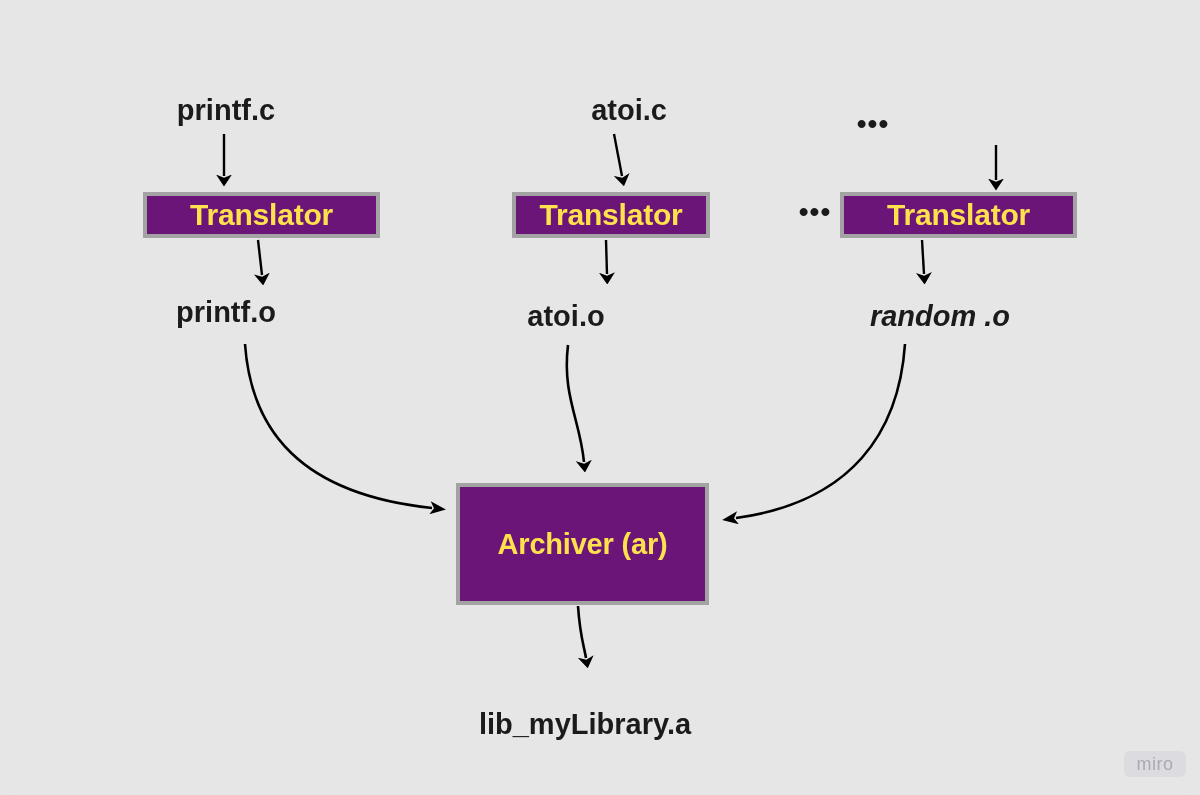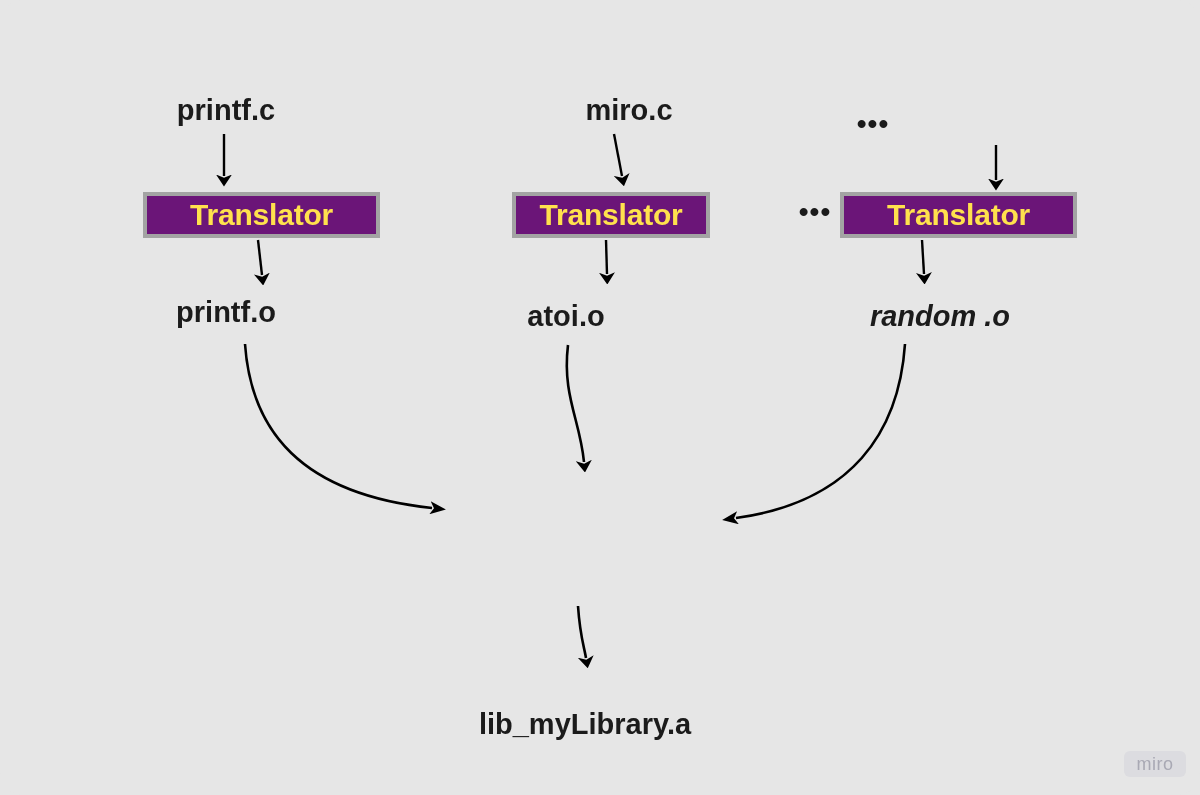--- a/index.html
+++ b/index.html
@@ -130,21 +130,21 @@
       <path d="M905,344 C899,432 852,502 736,518" stroke="#000" stroke-width="2.6" fill="none" marker-end="url(#head-wide)"></path>
     </g>
 
     <g>
       <path d="M578,606 C580,636 584,646 586,658" stroke="#000" stroke-width="2.6" fill="none" marker-end="url(#head-slim)"></path>
     </g>
   </svg>
 
   <div class="file-label" style="left:226px; top:94px;">printf.c</div>
 
-  <div class="file-label" style="left:629px; top:94px;">miro.c</div>
+  <div class="file-label" style="left:629px; top:94px;">atoi.c</div>
 
 
   <div class="ellipsis" style="left:873px; top:110px;">•••</div>
 
   <div class="ellipsis" style="left:815px; top:198px;">•••</div>
 
   <div class="node-box" style="left:143px; top:192px; width:237px; height:46px;">
     <span class="node-label tr-label">Translator</span>
   </div>
 
@@ -155,18 +155,21 @@
   <div class="node-box" style="left:840px; top:192px; width:237px; height:46px;">
     <span class="node-label tr-label">Translator</span>
   </div>
 
   <div class="file-label" style="left:226px; top:296px;">printf.o</div>
 
   <div class="file-label" style="left:566px; top:300px;">atoi.o</div>
 
   <div class="file-label" style="left:940px; top:300px;font-style:italic;">random .o</div>
 
+  <div class="node-box" style="left:456px; top:483px; width:253px; height:122px;">
+    <span class="node-label ar-label">Archiver (ar)</span>
+  </div>
 
   <div class="file-label" style="left:585px; top:708px;">lib_myLibrary.a</div>
 
   <div class="watermark">miro</div>
 
 </div>
 
 </body></html>

